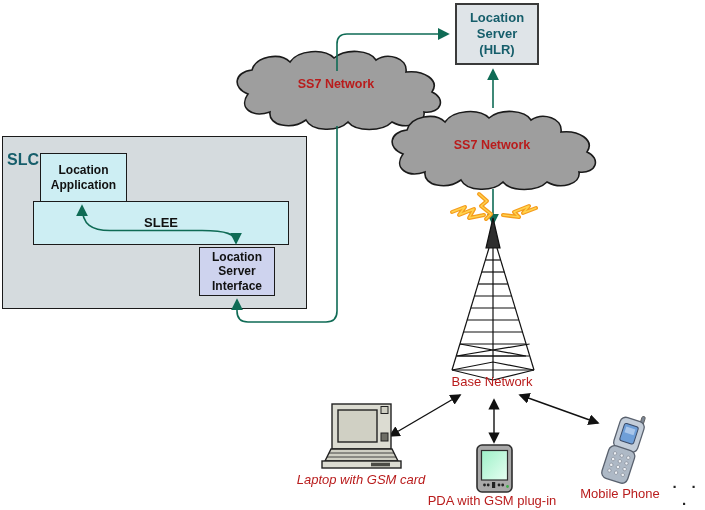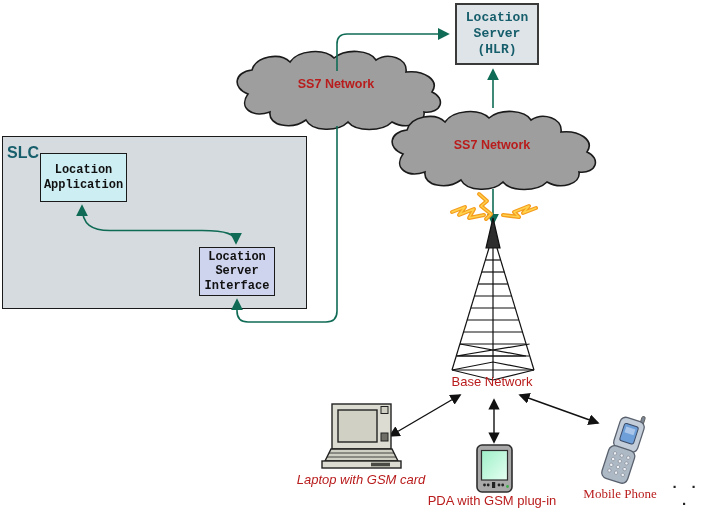--- a/index.html
+++ b/index.html
@@ -1,52 +1,55 @@
 <!DOCTYPE html>
 <html><head>
 <meta charset="utf-8">
 <style>
   html,body{margin:0;padding:0;background:#fff;}
   #canvas{position:relative;width:705px;height:510px;background:#fff;overflow:hidden;
           font-family:"Liberation Sans","DejaVu Sans",sans-serif;}
   .abs{position:absolute;}
   .box{position:absolute;box-sizing:border-box;display:flex;align-items:center;justify-content:center;
-       text-align:center;white-space:pre-line;line-height:1.22;font-family:Liberation Mono, monospace;}
+       text-align:center;white-space:pre-line;line-height:1.22;}
   
   #slc-box{left:2px;top:136px;width:303px;height:171px;background:#d5dbde;border:1.6px solid #1a1a1a;z-index:1;}
-  #slc-title{left:7px;top:144px;font-size:16px;font-weight:bold;color:#165e6b;z-index:2;}
+  #slc-title{left:7px;top:151px;font-size:16px;font-weight:bold;color:#165e6b;z-index:2;}
   #app-box{left:40px;top:153px;width:87px;height:49px;background:#cdeef3;border:1.5px solid #1a1a1a;
            font-size:12px;font-weight:bold;color:#111;z-index:2;}
   #slee-box{left:33px;top:201px;width:256px;height:44px;background:#cdeef3;border:1.5px solid #1a1a1a;
            font-size:13px;font-weight:bold;color:#111;z-index:2;}
   #lsi-box{left:199px;top:247px;width:76px;height:49px;background:#ced3ee;border:1.5px solid #1a1a1a;
            font-size:12px;font-weight:bold;color:#111;z-index:2;line-height:1.2;}
   #ls-box{left:455px;top:3px;width:84px;height:62px;background:#dfe4e8;border:2px solid #3a3a3a;
           font-size:13px;font-weight:bold;color:#165e6b;z-index:2;}
   
   .lbl{position:absolute;text-align:center;color:#b91c1c;z-index:4;}
   #ss7-upper-label{left:266px;top:77px;width:140px;font-size:12.5px;font-weight:bold;}
   #ss7-lower-label{left:422px;top:138px;width:140px;font-size:12.5px;font-weight:bold;}
   #base-station-label{left:432px;top:374px;width:120px;font-size:13px;}
   #laptop-label{left:261px;top:472px;width:200px;font-size:13px;font-style:italic;}
   #pda-label{left:392px;top:493px;width:200px;font-size:13px;}
-  #mobile-label{left:550px;top:486px;width:140px;font-size:13px;font-family:Liberation Serif, serif;}
+  #mobile-label{left:550px;top:486px;width:140px;font-size:13px;}
   #more-dots{left:664px;top:478px;width:46px;font-size:15px;font-weight:bold;letter-spacing:5px;color:#222;}
   svg#overlay{position:absolute;left:0;top:0;z-index:3;pointer-events:none;}
 </style>
 </head>
 <body>
 
 <div id="canvas">
 
   <div id="slc-box" class="abs"></div>
   <div id="slc-title" class="abs">SLC</div>
   <div id="app-box" class="box">
     <span>Location
 Application</span>
+  </div>
+  <div id="slee-box" class="box">
+    <span>SLEE</span>
   </div>
   <div id="lsi-box" class="box">
     <span>Location
 Server
 Interface</span>
   </div>
 
   <div id="ls-box" class="box">
     <span>Location
 Server

